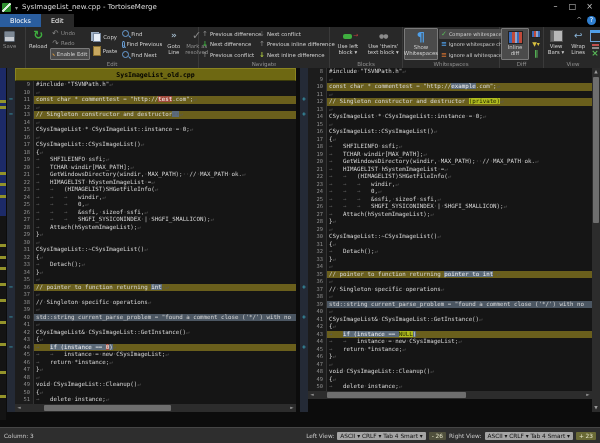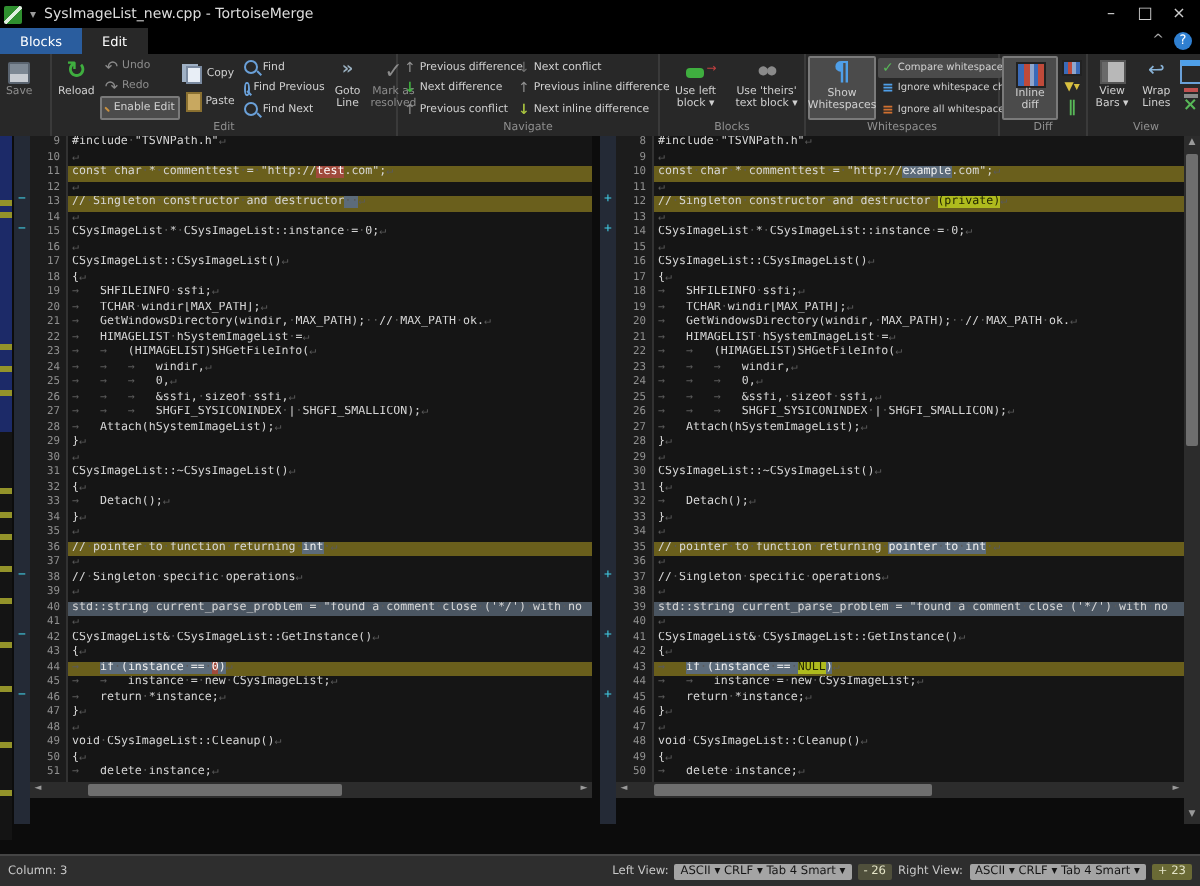--- a/index.html
+++ b/index.html
@@ -357,20 +357,21 @@
 
   <div class="pane pleft">
     <div class="pmargin">
         <span class="mcell" style="top: 28px;">−</span>
         <span class="mcell" style="top: 43px;">−</span>
         <span class="mcell" style="top: 215.5px;">−</span>
         <span class="mcell" style="top: 245.5px;">−</span>
         <span class="mcell" style="top: 275.5px;">−</span>
       </div>
     <div class="pbody">
+      <div class="phead">SysImageList_old.cpp</div>
       <div class="prows">
           <div class="crow">
             <span class="ln">9</span>
             <span class="ct"><span>#include</span><span class="ws">·</span><span>"TSVNPath.h"</span><span class="ws">↵</span></span>
           </div>
           <div class="crow">
             <span class="ln">10</span>
             <span class="ct"><span class="ws">↵</span></span>
           </div>
           <div class="crow">

